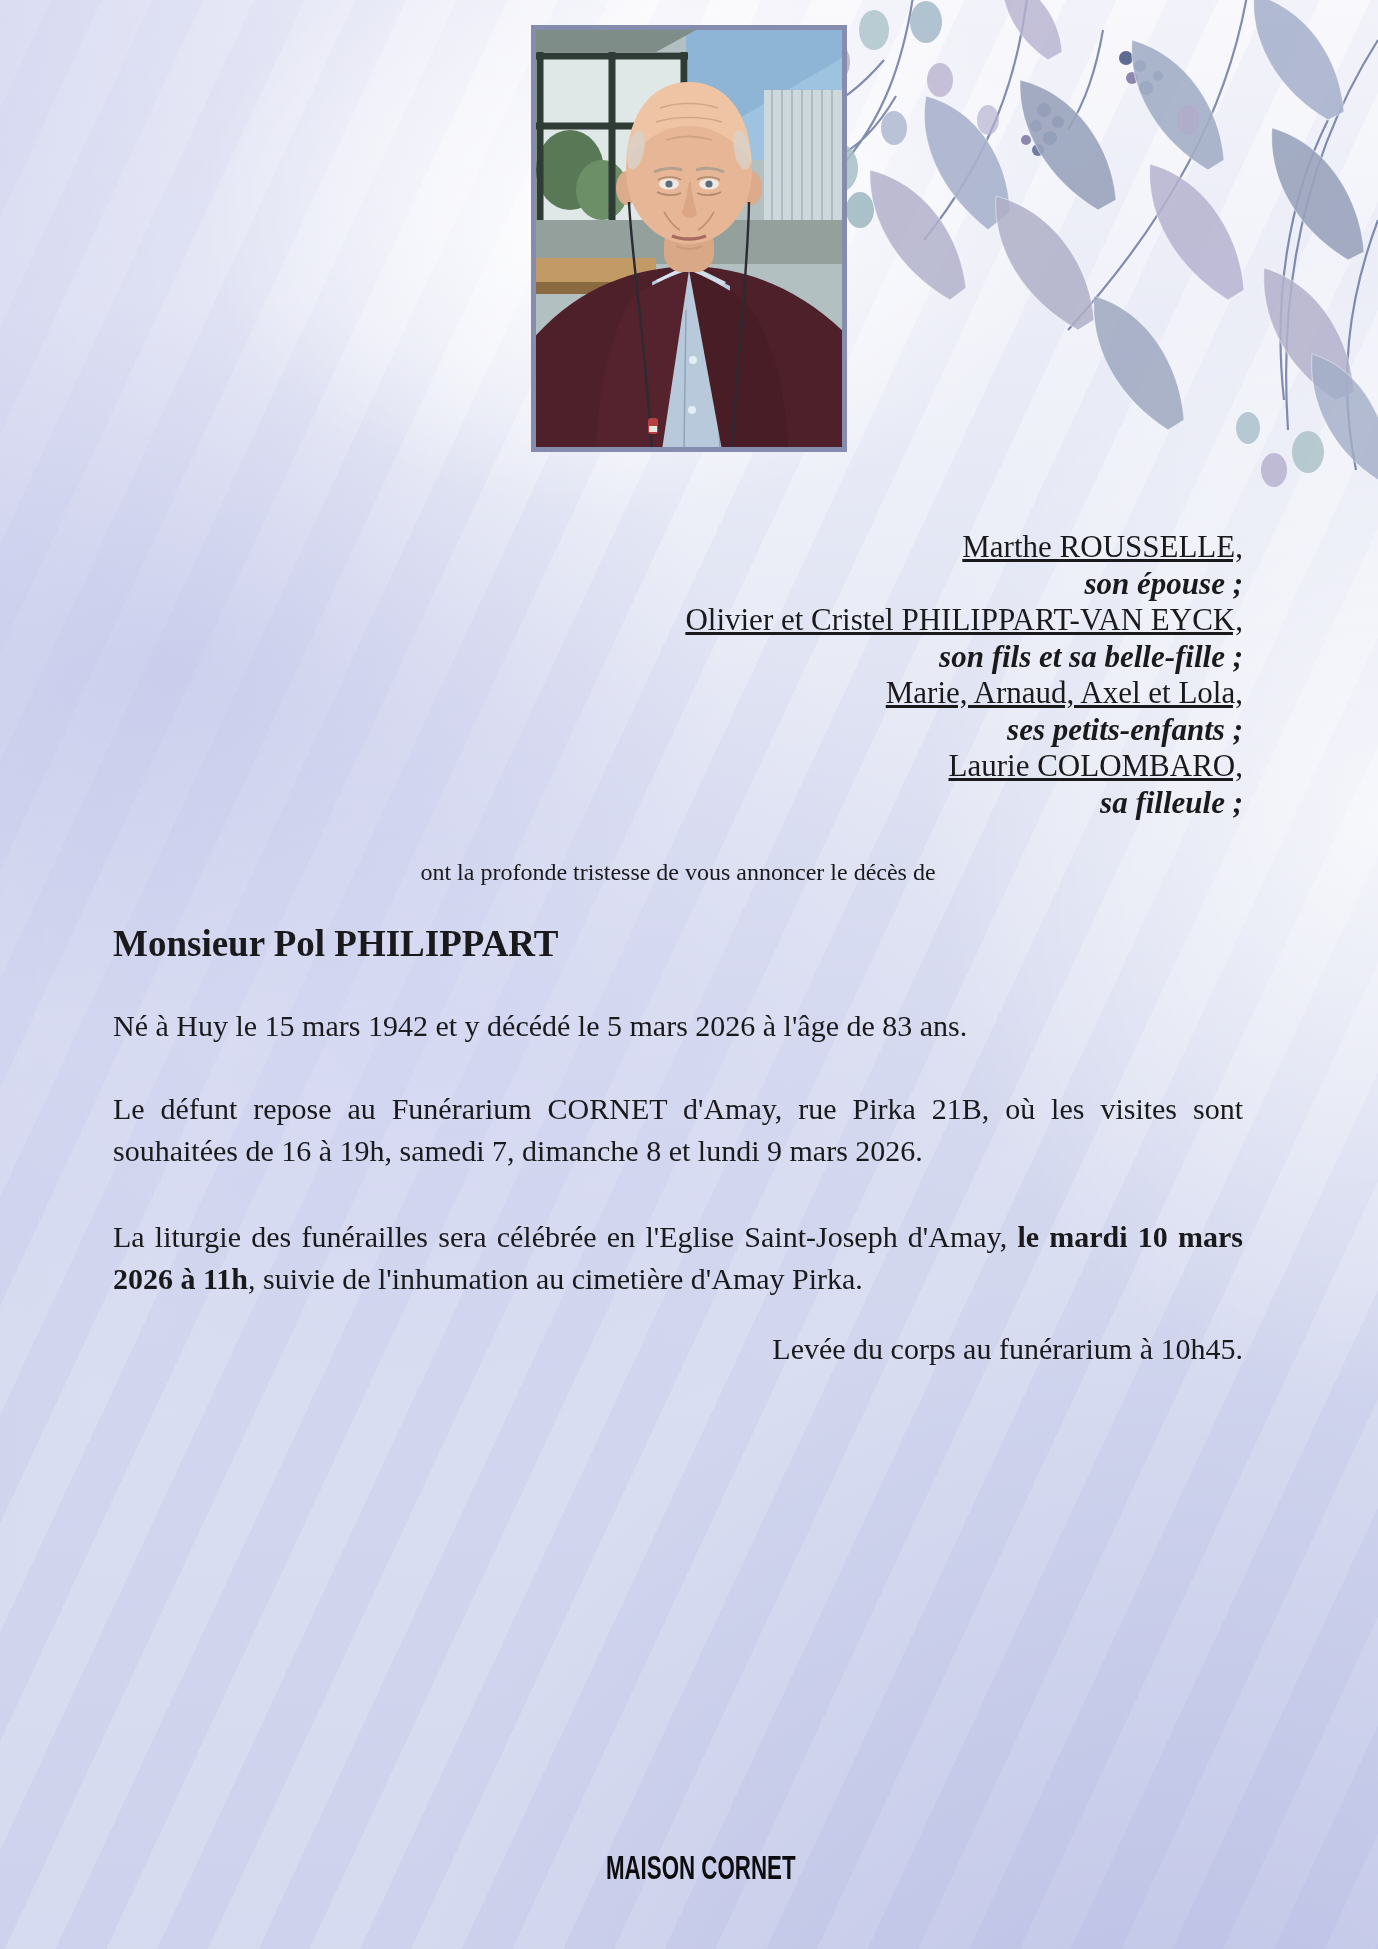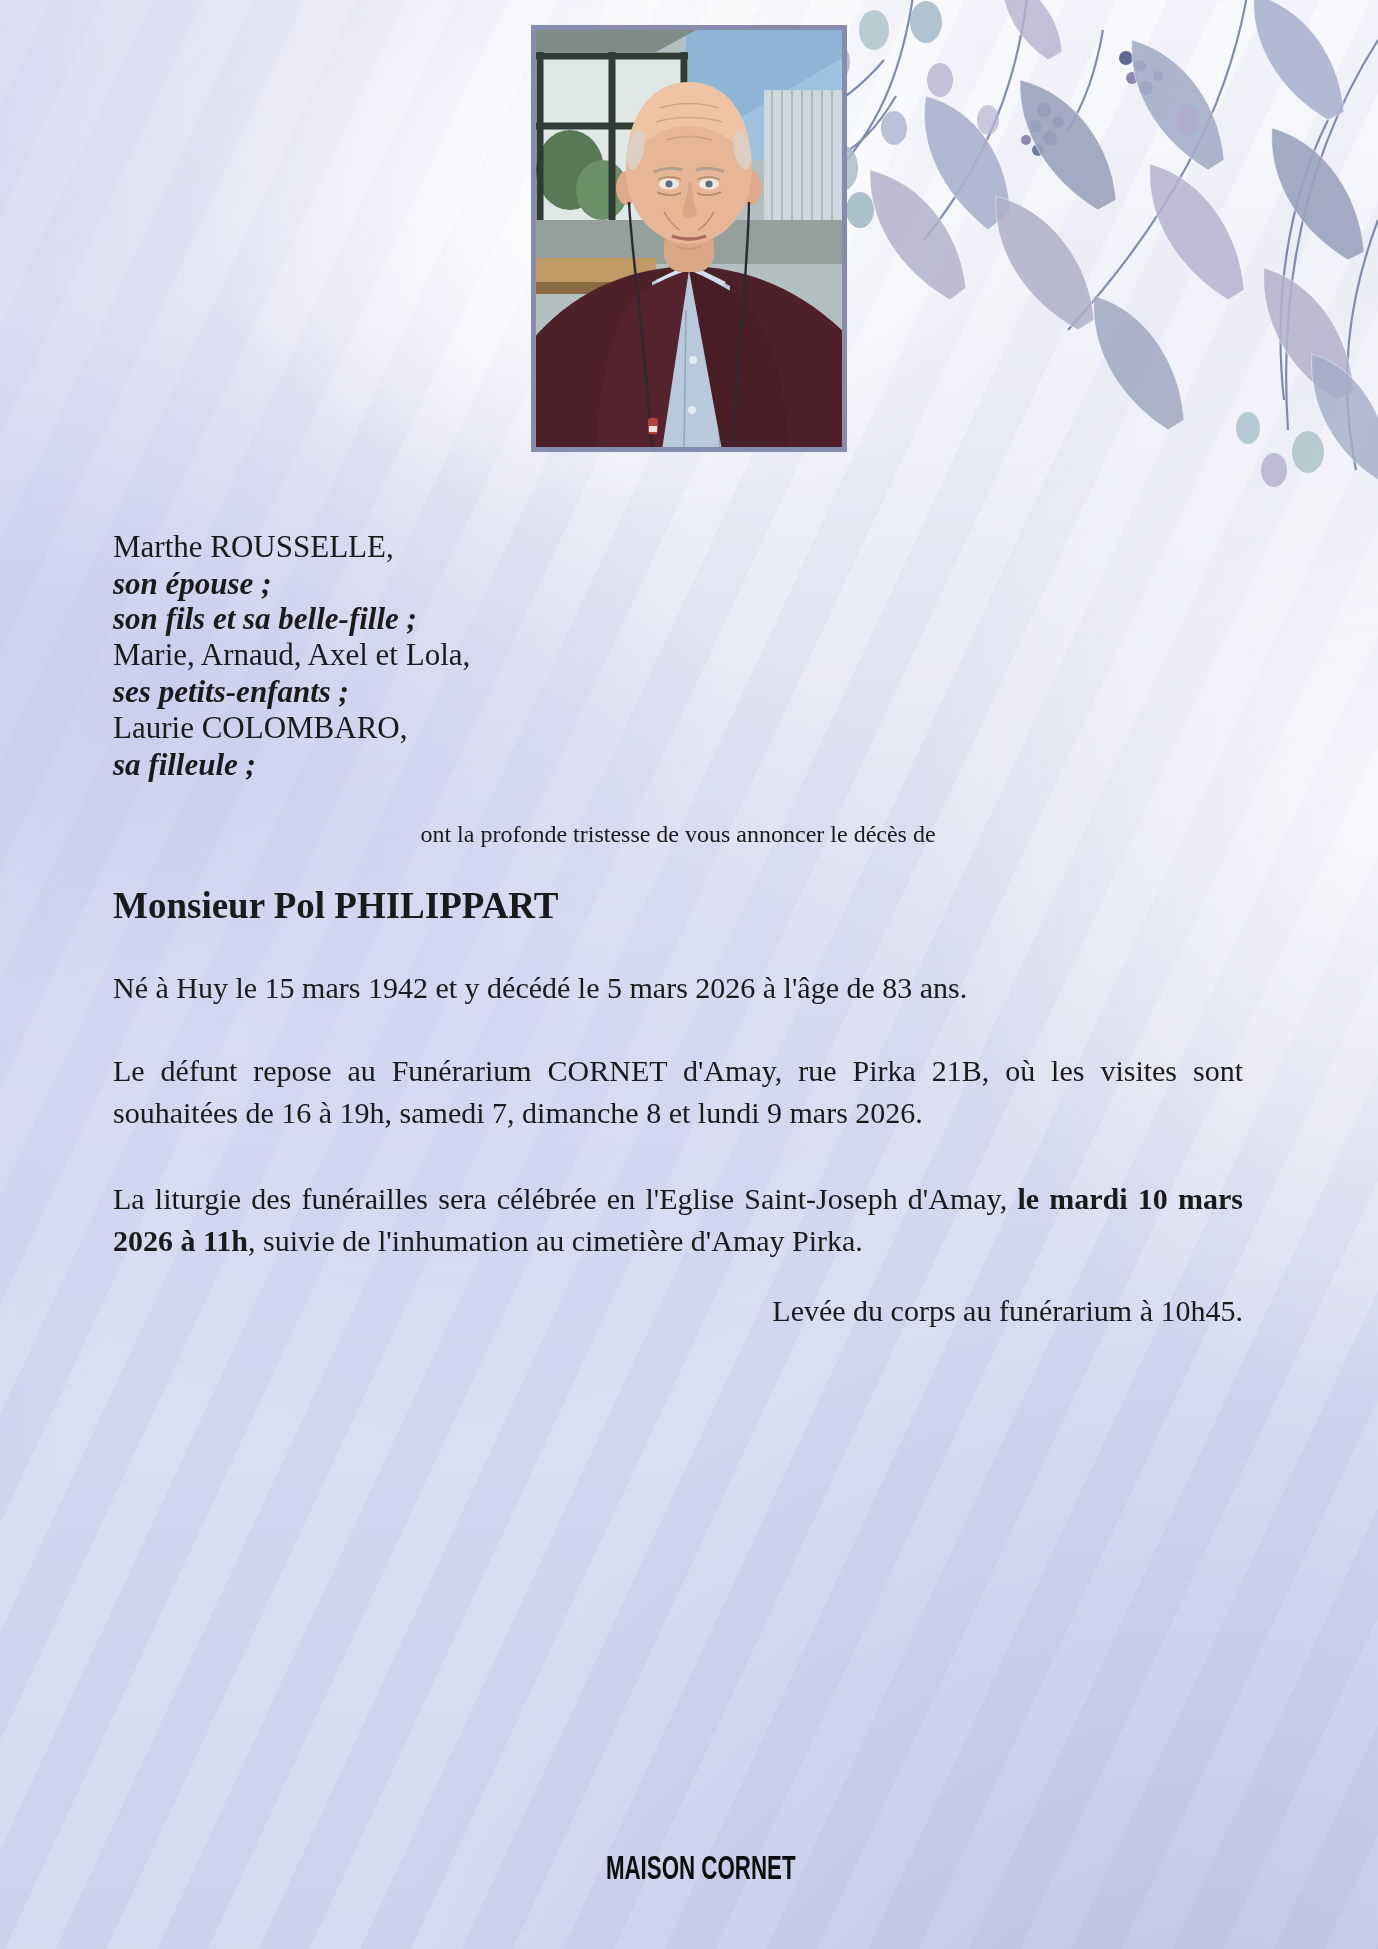--- a/index.html
+++ b/index.html
@@ -27,22 +27,22 @@
   
   .portrait{
     position:absolute;left:531px;top:25px;z-index:2;
     width:306px;height:417px;
     border:5px solid #868cae;
     background:#b9c6c6;
   }
   .portrait svg{display:block;}
   
   .content{position:absolute;left:113px;top:528px;width:1130px;z-index:3;}
-  .pair .name{font-size:31px;line-height:38px;text-align:left;}
-  .pair .relation{font-size:31px;line-height:35px;font-style:italic;font-weight:700;}
+  .pair .name{font-size:31px;line-height:38px;text-align:right;text-decoration:underline;}
+  .pair .relation{font-size:31px;line-height:35px;text-align:right;font-style:italic;font-weight:700;}
   .intro{margin-top:34px;font-size:24px;line-height:36px;text-align:center;}
   .title{margin-top:32px;font-size:37px;line-height:44px;text-align:left;font-weight:700;}
   .life-dates{margin-top:42px;font-size:30px;line-height:36px;text-align:left;}
   .para{margin-top:44px;font-size:30px;line-height:42px;text-align:justify;}
   .para.second{}
   .single{margin-top:24px;font-size:30px;line-height:38px;text-align:right;}
   .condolences{margin-top:26px;}
   .notice{margin-top:32px;font-size:30px;line-height:38px;text-align:center;}
   
   .footer-brand{
@@ -197,20 +197,21 @@
   </svg>
 </div>
 
 <div class="content">
 
   <div class="pair">
     <div class="name">Marthe ROUSSELLE,</div>
     <div class="relation">son épouse ;</div>
   </div>
   <div class="pair">
+    <div class="name">Olivier et Cristel PHILIPPART-VAN EYCK,</div>
     <div class="relation">son fils et sa belle-fille ;</div>
   </div>
   <div class="pair">
     <div class="name">Marie, Arnaud, Axel et Lola,</div>
     <div class="relation">ses petits-enfants ;</div>
   </div>
   <div class="pair">
     <div class="name">Laurie COLOMBARO,</div>
     <div class="relation">sa filleule ;</div>
   </div>

